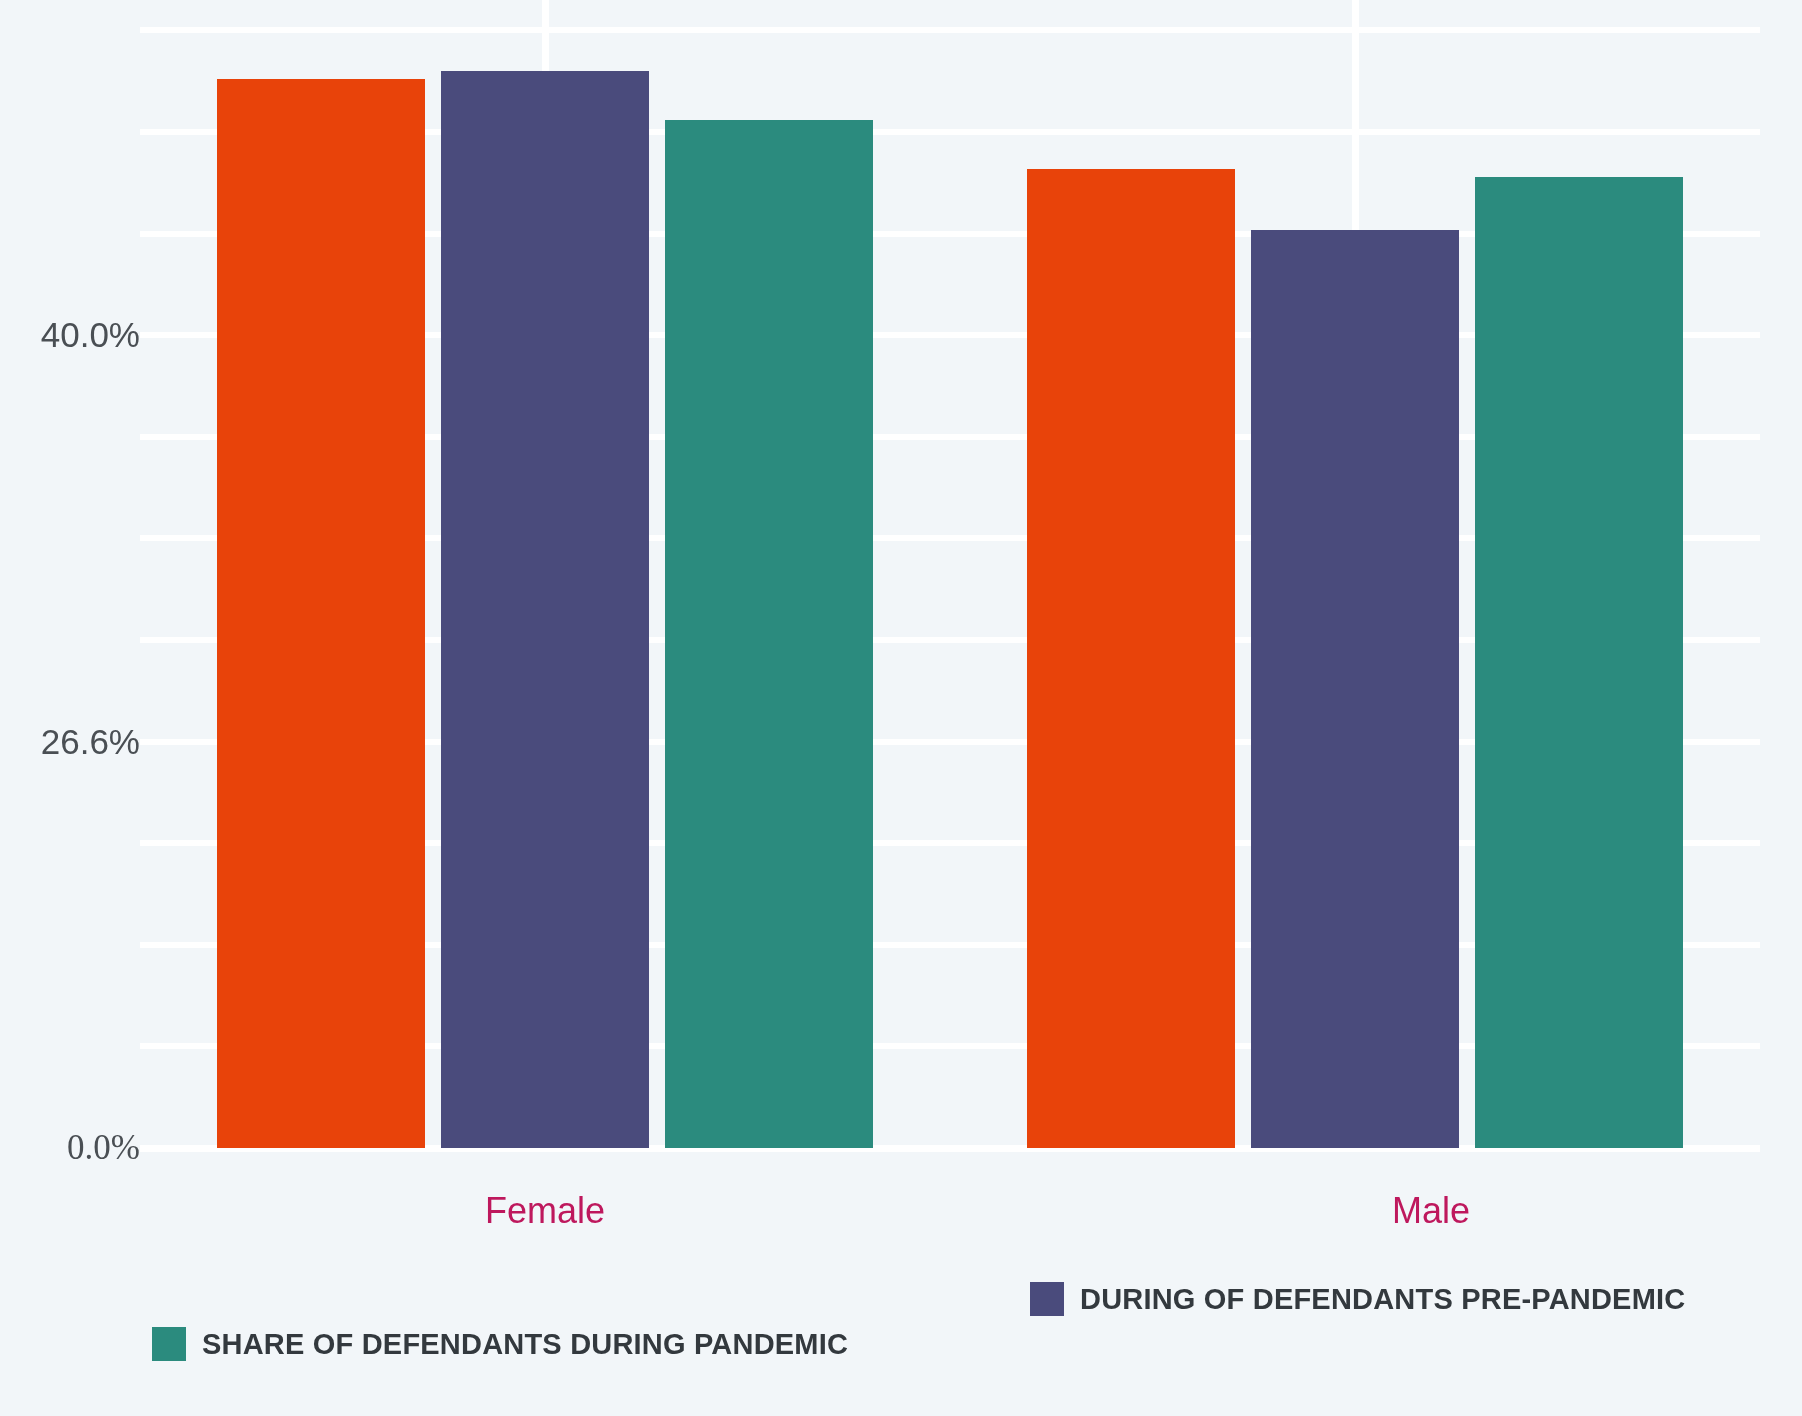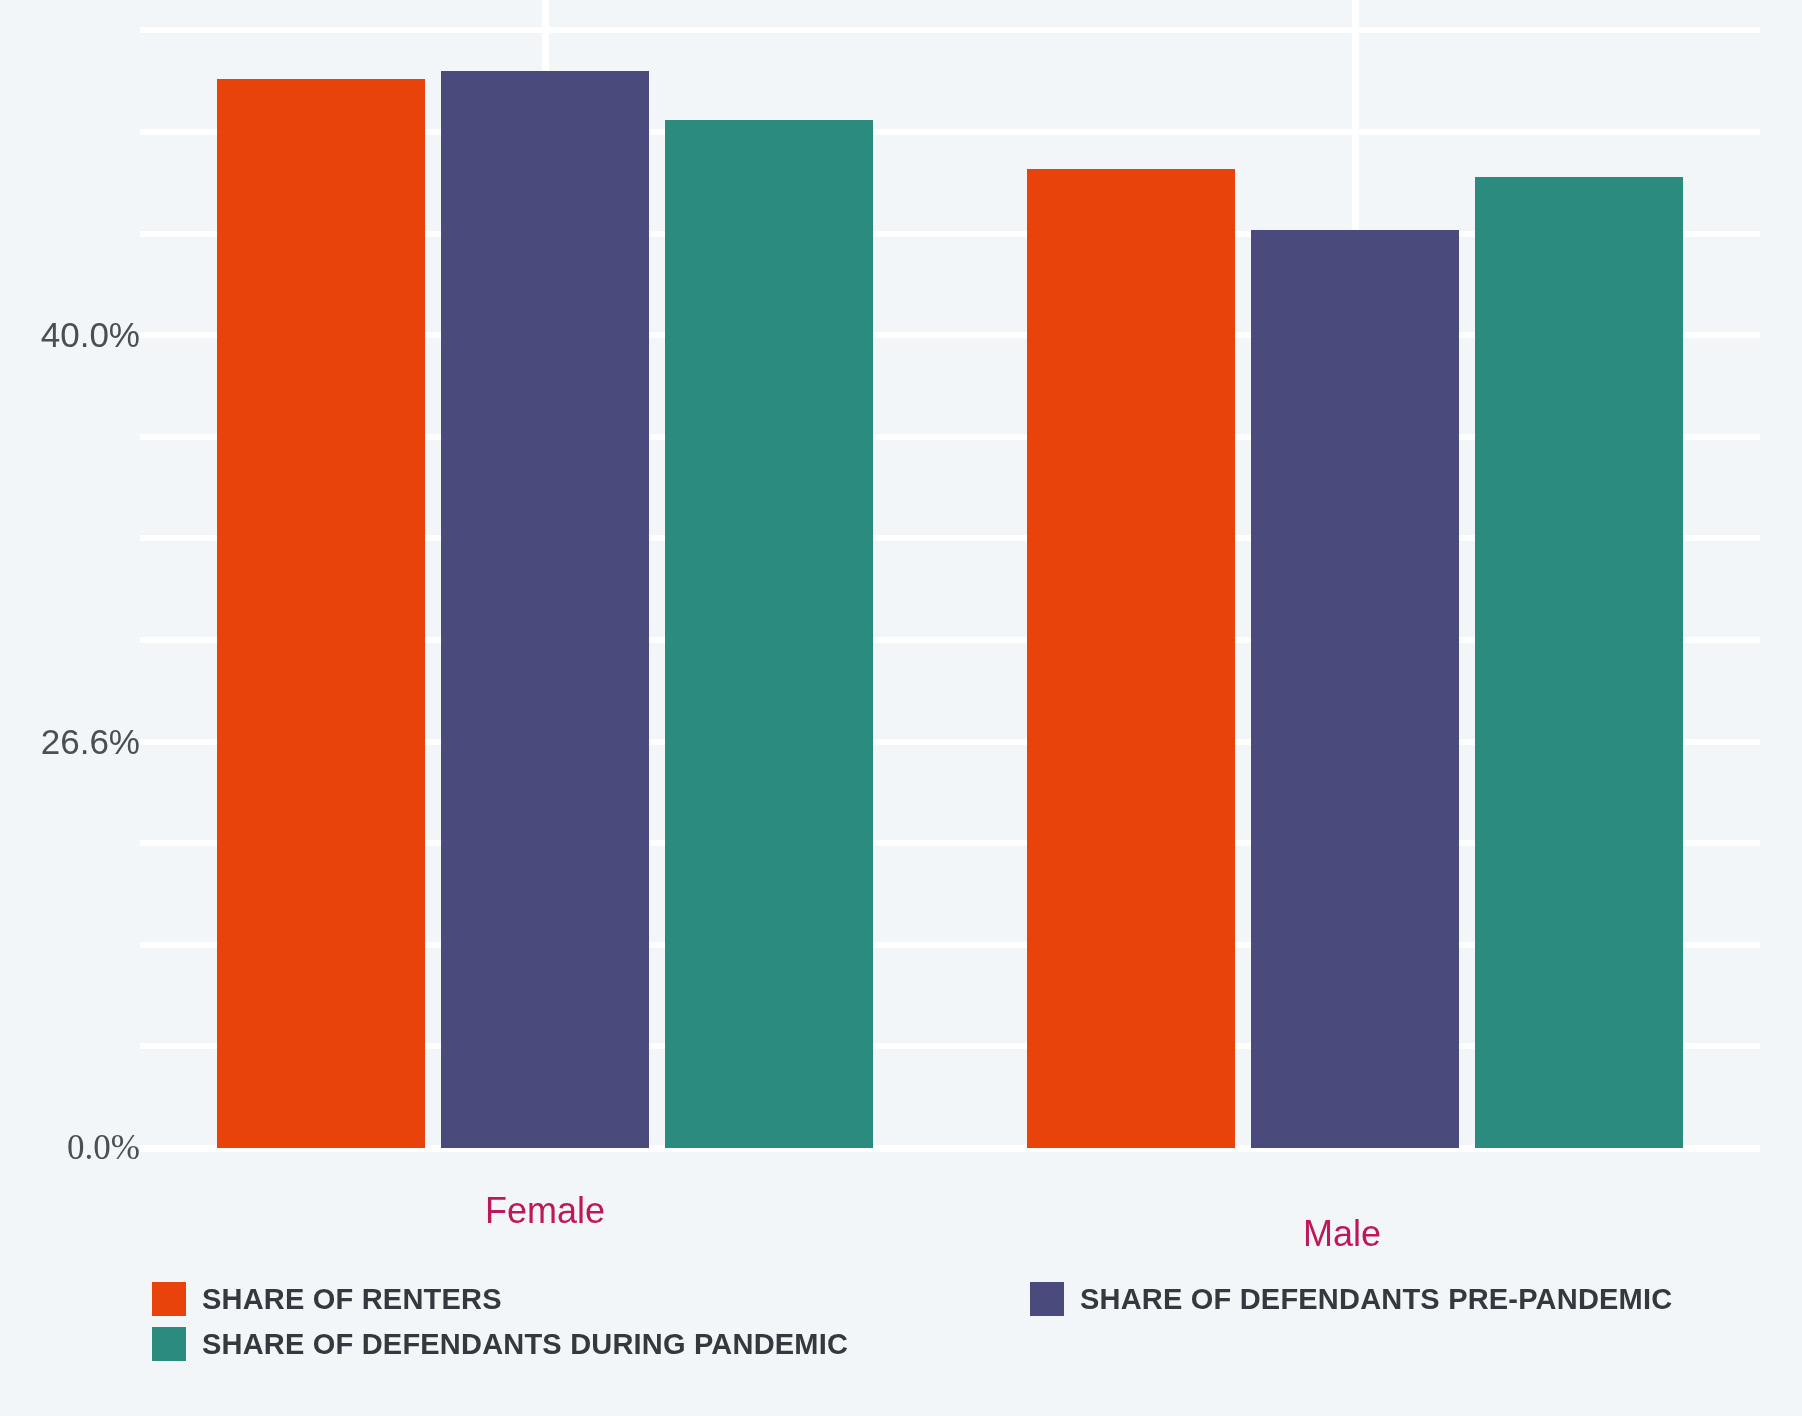--- a/index.html
+++ b/index.html
@@ -164,31 +164,27 @@
       </div>
   </div>
 
   <div class="y-axis-labels" id="y-axis-labels">
       <div class="ytick-label" style="top: 1148px; font-family: Liberation Serif, serif;">0.0%</div>
       <div class="ytick-label" style="top: 741.628px;">26.6%</div>
       <div class="ytick-label" style="top: 335.257px;">40.0%</div>
     </div>
   <div id="x-axis-labels">
       <div class="xtick-label" style="left: 545px;">Female</div>
-      <div class="xtick-label" style="left: 1342px; margin-top: 23px;">Male</div>
+      <div class="xtick-label" style="left: 1431px;">Male</div>
     </div>
 
   <div class="legend" id="legend">
-      <div class="legend-item" style="left: 0px; top: 0px;">
-        <span class="legend-swatch" style="background: rgb(232, 67, 10);"></span>
-        <span class="legend-label">SHARE OF RENTERS</span>
-      </div>
       <div class="legend-item" style="left: 878px; top: 0px;">
         <span class="legend-swatch" style="background: rgb(74, 75, 124);"></span>
-        <span class="legend-label">SHARE OF DEFENDANTS PRE-PANDEMIC</span>
+        <span class="legend-label">DURING OF DEFENDANTS PRE-PANDEMIC</span>
       </div>
       <div class="legend-item" style="left: 0px; top: 45px;">
         <span class="legend-swatch" style="background: rgb(43, 139, 126);"></span>
         <span class="legend-label">SHARE OF DEFENDANTS DURING PANDEMIC</span>
       </div>
     </div>
 
 </div>
 
 </body></html>

